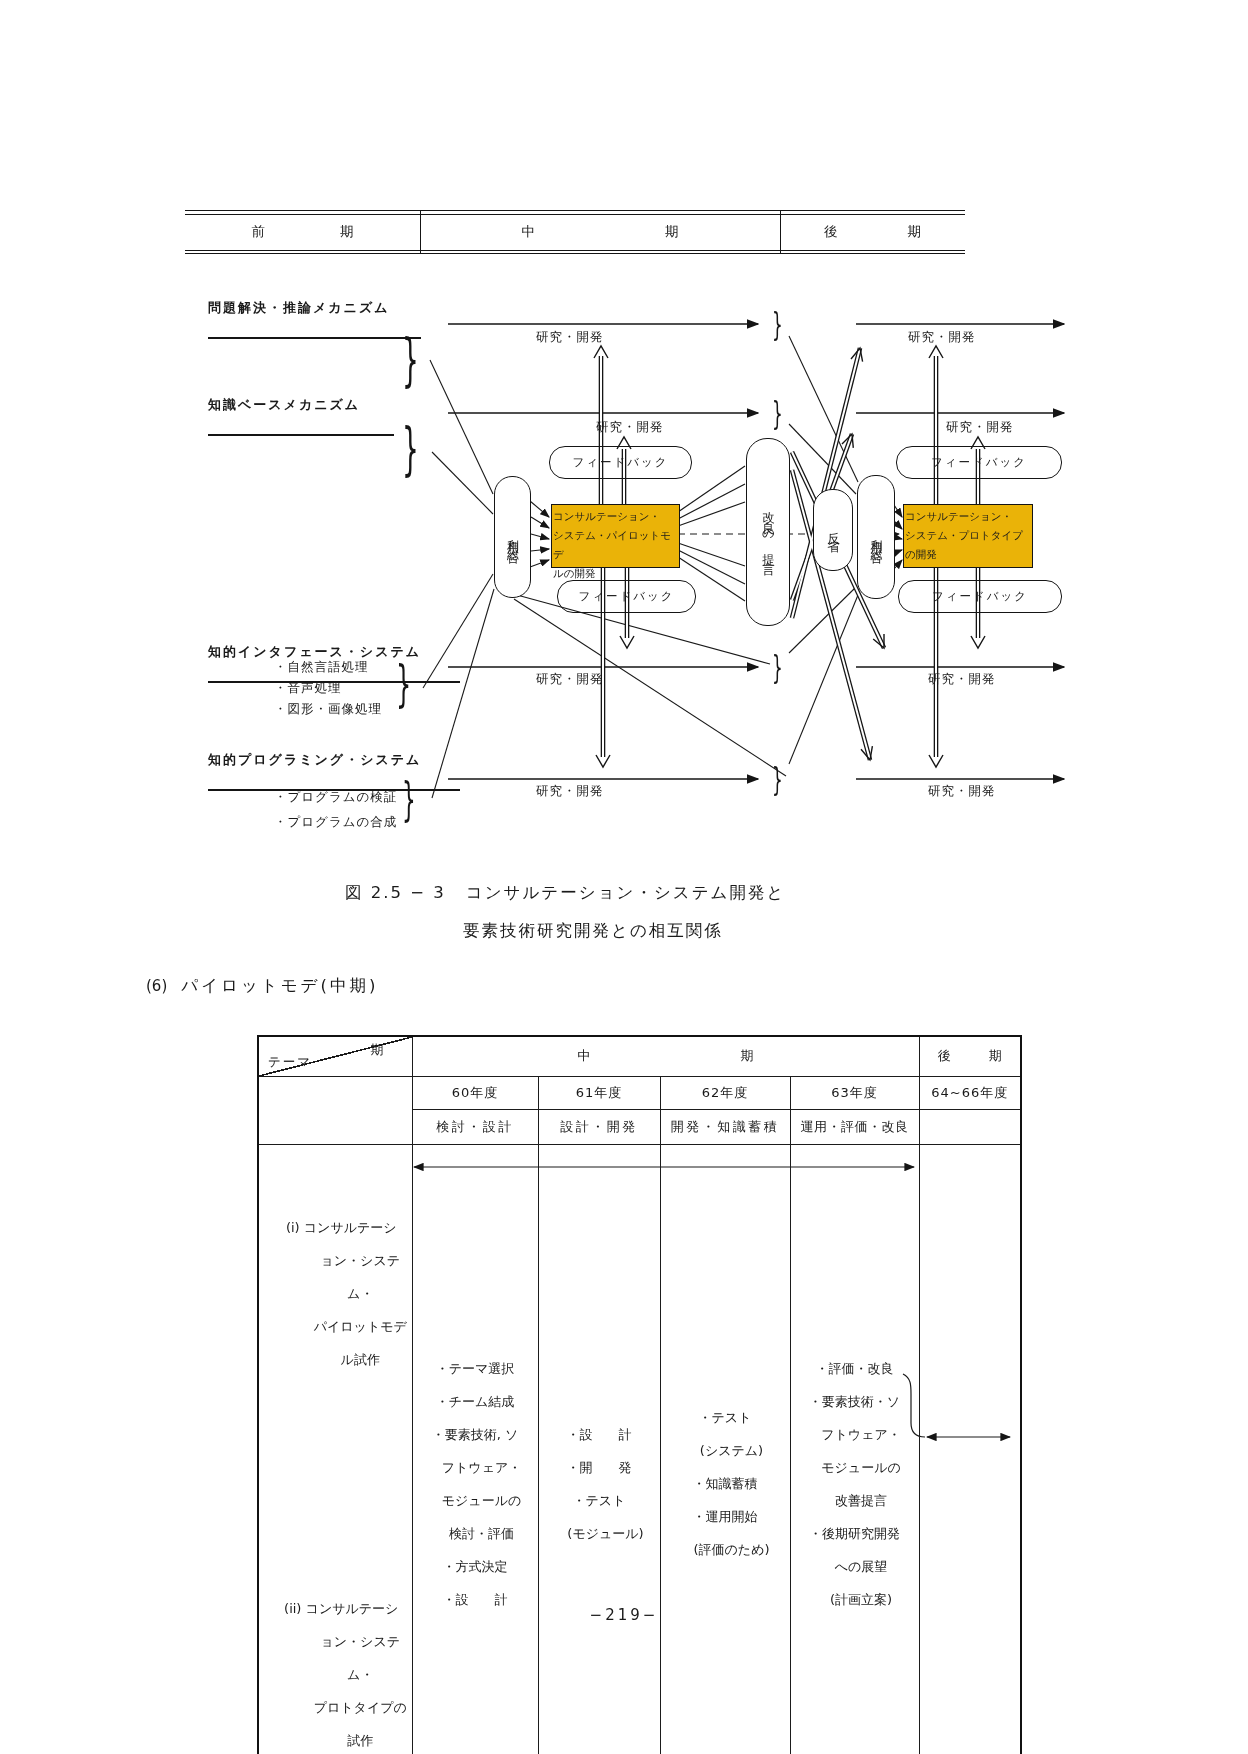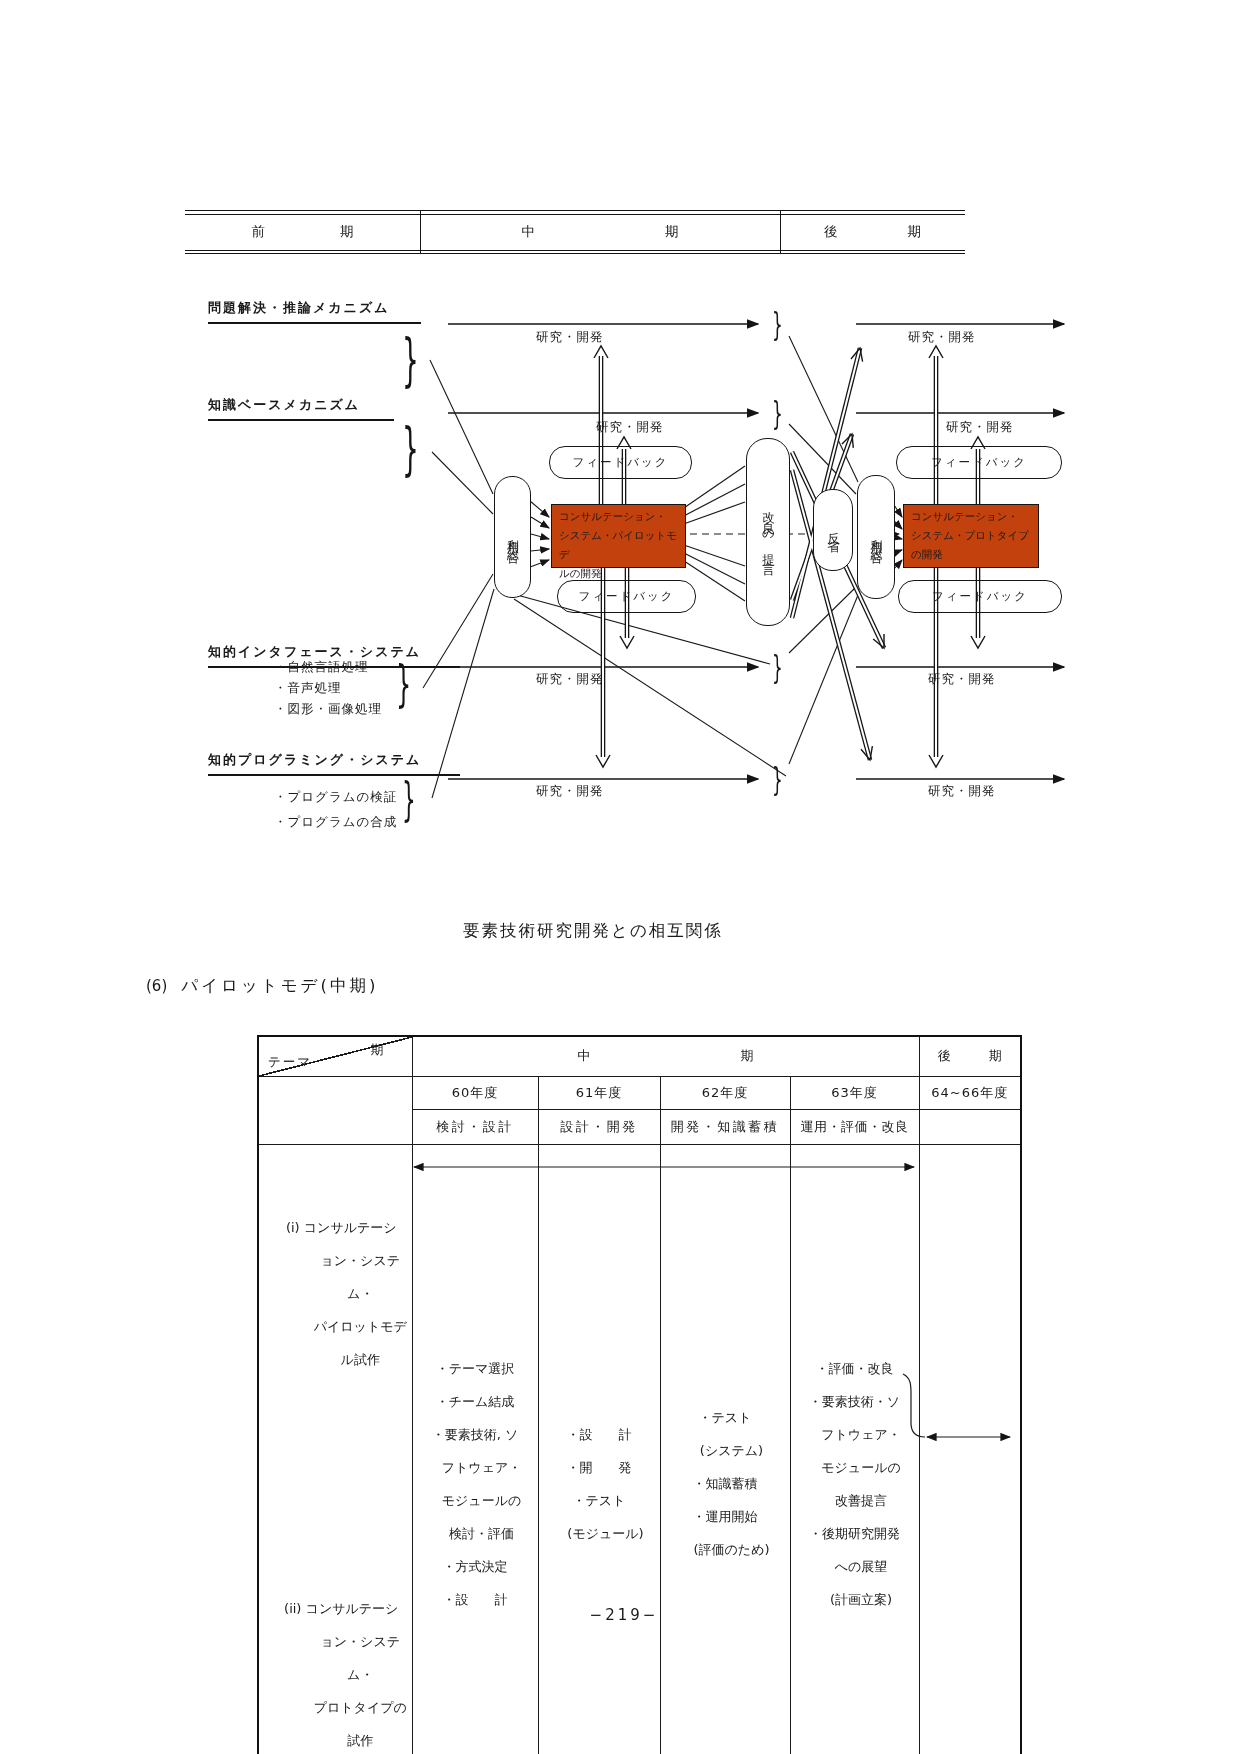--- a/index.html
+++ b/index.html
@@ -6,29 +6,29 @@
   .page{position:relative;width:1248px;height:1754px;background:#ffffff;margin:0 auto;
         font-family:"DejaVu Sans","Liberation Sans",sans-serif;color:#1a1a1a;overflow:hidden;}
   svg.lines{position:absolute;left:0;top:0;}
   
   .band{position:absolute;border-top:1.5px solid #151515;border-bottom:1.5px solid #151515;}
   .band::before{content:"";position:absolute;left:0;right:0;top:2.5px;border-top:1.4px solid #151515;}
   .band::after{content:"";position:absolute;left:0;right:0;bottom:2.5px;border-bottom:1.4px solid #151515;}
   .band-cell{position:absolute;top:0;bottom:0;display:flex;align-items:center;justify-content:center;font-size:13.5px;}
   .band-div{position:absolute;top:0;bottom:0;width:1.4px;background:#151515;}
   
-  .grp-head{position:absolute;font-size:13px;font-weight:600;letter-spacing:2px;border-bottom:2px solid #151515;padding-bottom:5px;}
+  .grp-head{position:absolute;font-size:13px;font-weight:600;letter-spacing:2px;border-bottom:2px solid #151515;padding-bottom:20px;}
   .grp-items{position:absolute;font-size:12.5px;white-space:pre-wrap;letter-spacing:1px;}
   .brace{position:absolute;line-height:1;transform-origin:left top;color:#151515;}
   
   .rnd{position:absolute;font-size:12.5px;letter-spacing:1px;}
   .fb{position:absolute;border:1.8px solid #151515;border-radius:16px;display:flex;align-items:center;justify-content:center;
       font-size:11.5px;letter-spacing:2px;background:transparent;}
-  .devbox{position:absolute;border:1.8px solid #151515;background:#c2410c;font-size:10.5px;line-height:19px;
-      padding:2px 0 0 7px;white-space:pre-wrap;}
+  .devbox{position:absolute;border:1.8px solid #151515;background:#eab308;font-size:10.5px;line-height:19px;
+      padding:2px 0 0 1px;white-space:pre-wrap;}
   .oval{position:absolute;border:1.8px solid #151515;background:#fff;display:flex;align-items:center;justify-content:center;}
   .oval .vtxt{writing-mode:vertical-rl;font-size:12.5px;}
   
   .cap{position:absolute;font-size:16.5px;letter-spacing:2px;display:flex;gap:20px;}
   .sect{position:absolute;display:flex;gap:14px;align-items:baseline;}
   
   table.sched{position:absolute;border-collapse:collapse;table-layout:fixed;background:transparent;}
   table.sched td{border:1.4px solid #1b1b1b;font-size:13px;vertical-align:middle;text-align:center;padding:0;}
   table.sched{border:2.2px solid #111;}
   td.corner{position:relative;}
@@ -223,20 +223,24 @@
     <span class="vtxt" style="letter-spacing:3px;font-size:12px;">利用・総合</span>
   </div>
 
   <div class="devbox" style="left:551px;top:504px;width:126px;height:60px;">コンサルテーション・
 システム・パイロットモデ
 ルの開発</div>
   <div class="devbox" style="left:903px;top:504px;width:127px;height:60px;">コンサルテーション・
 システム・プロトタイプ
 の開発</div>
 
+  <div class="cap" style="left:345px;top:882px;">
+    <span>図 2.5 − 3</span>
+    <span>コンサルテーション・システム開発と</span>
+  </div>
   <div class="cap" style="left:463px;top:920px;">
     <span>要素技術研究開発との相互関係</span>
   </div>
 
   <div class="sect" style="left:146px;top:975px;">
     <span style="font-size:15px;">(6)</span>
     <span style="font-size:16.5px;letter-spacing:3px;">パイロットモデ(中期)</span>
   </div>
 
   <table class="sched" style="left:257px;top:1035px;width:763px;height:516px;">

